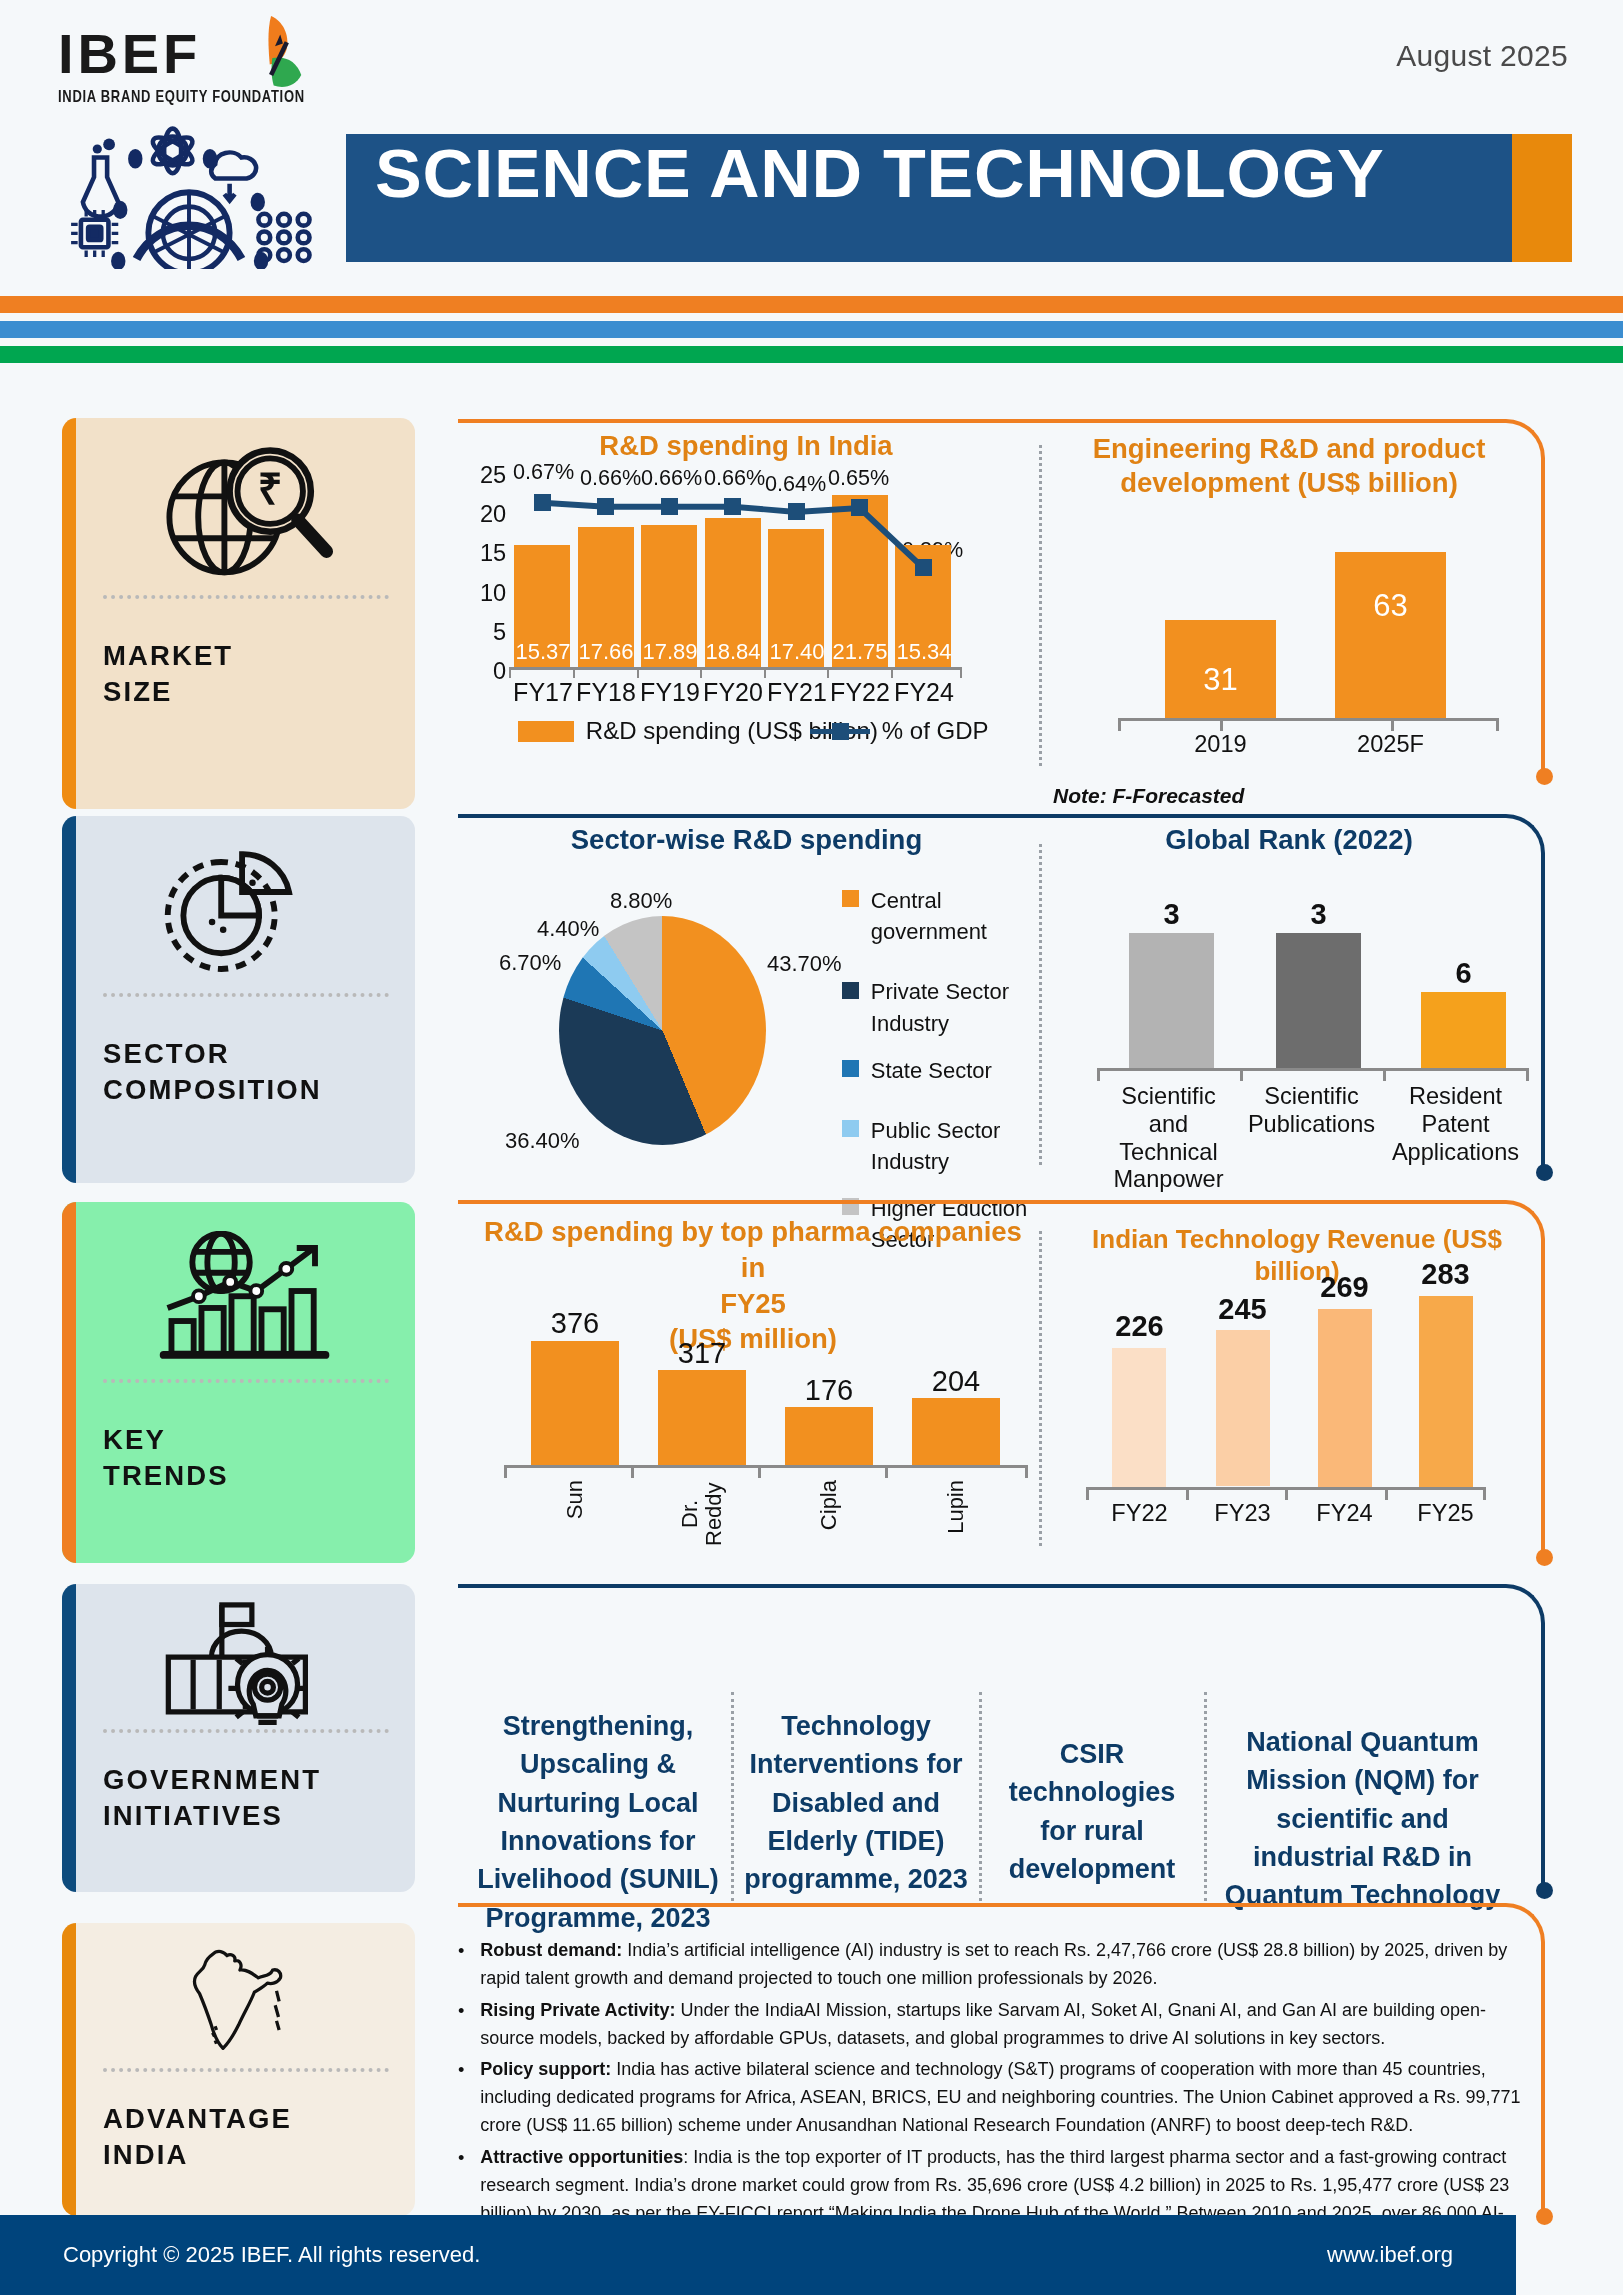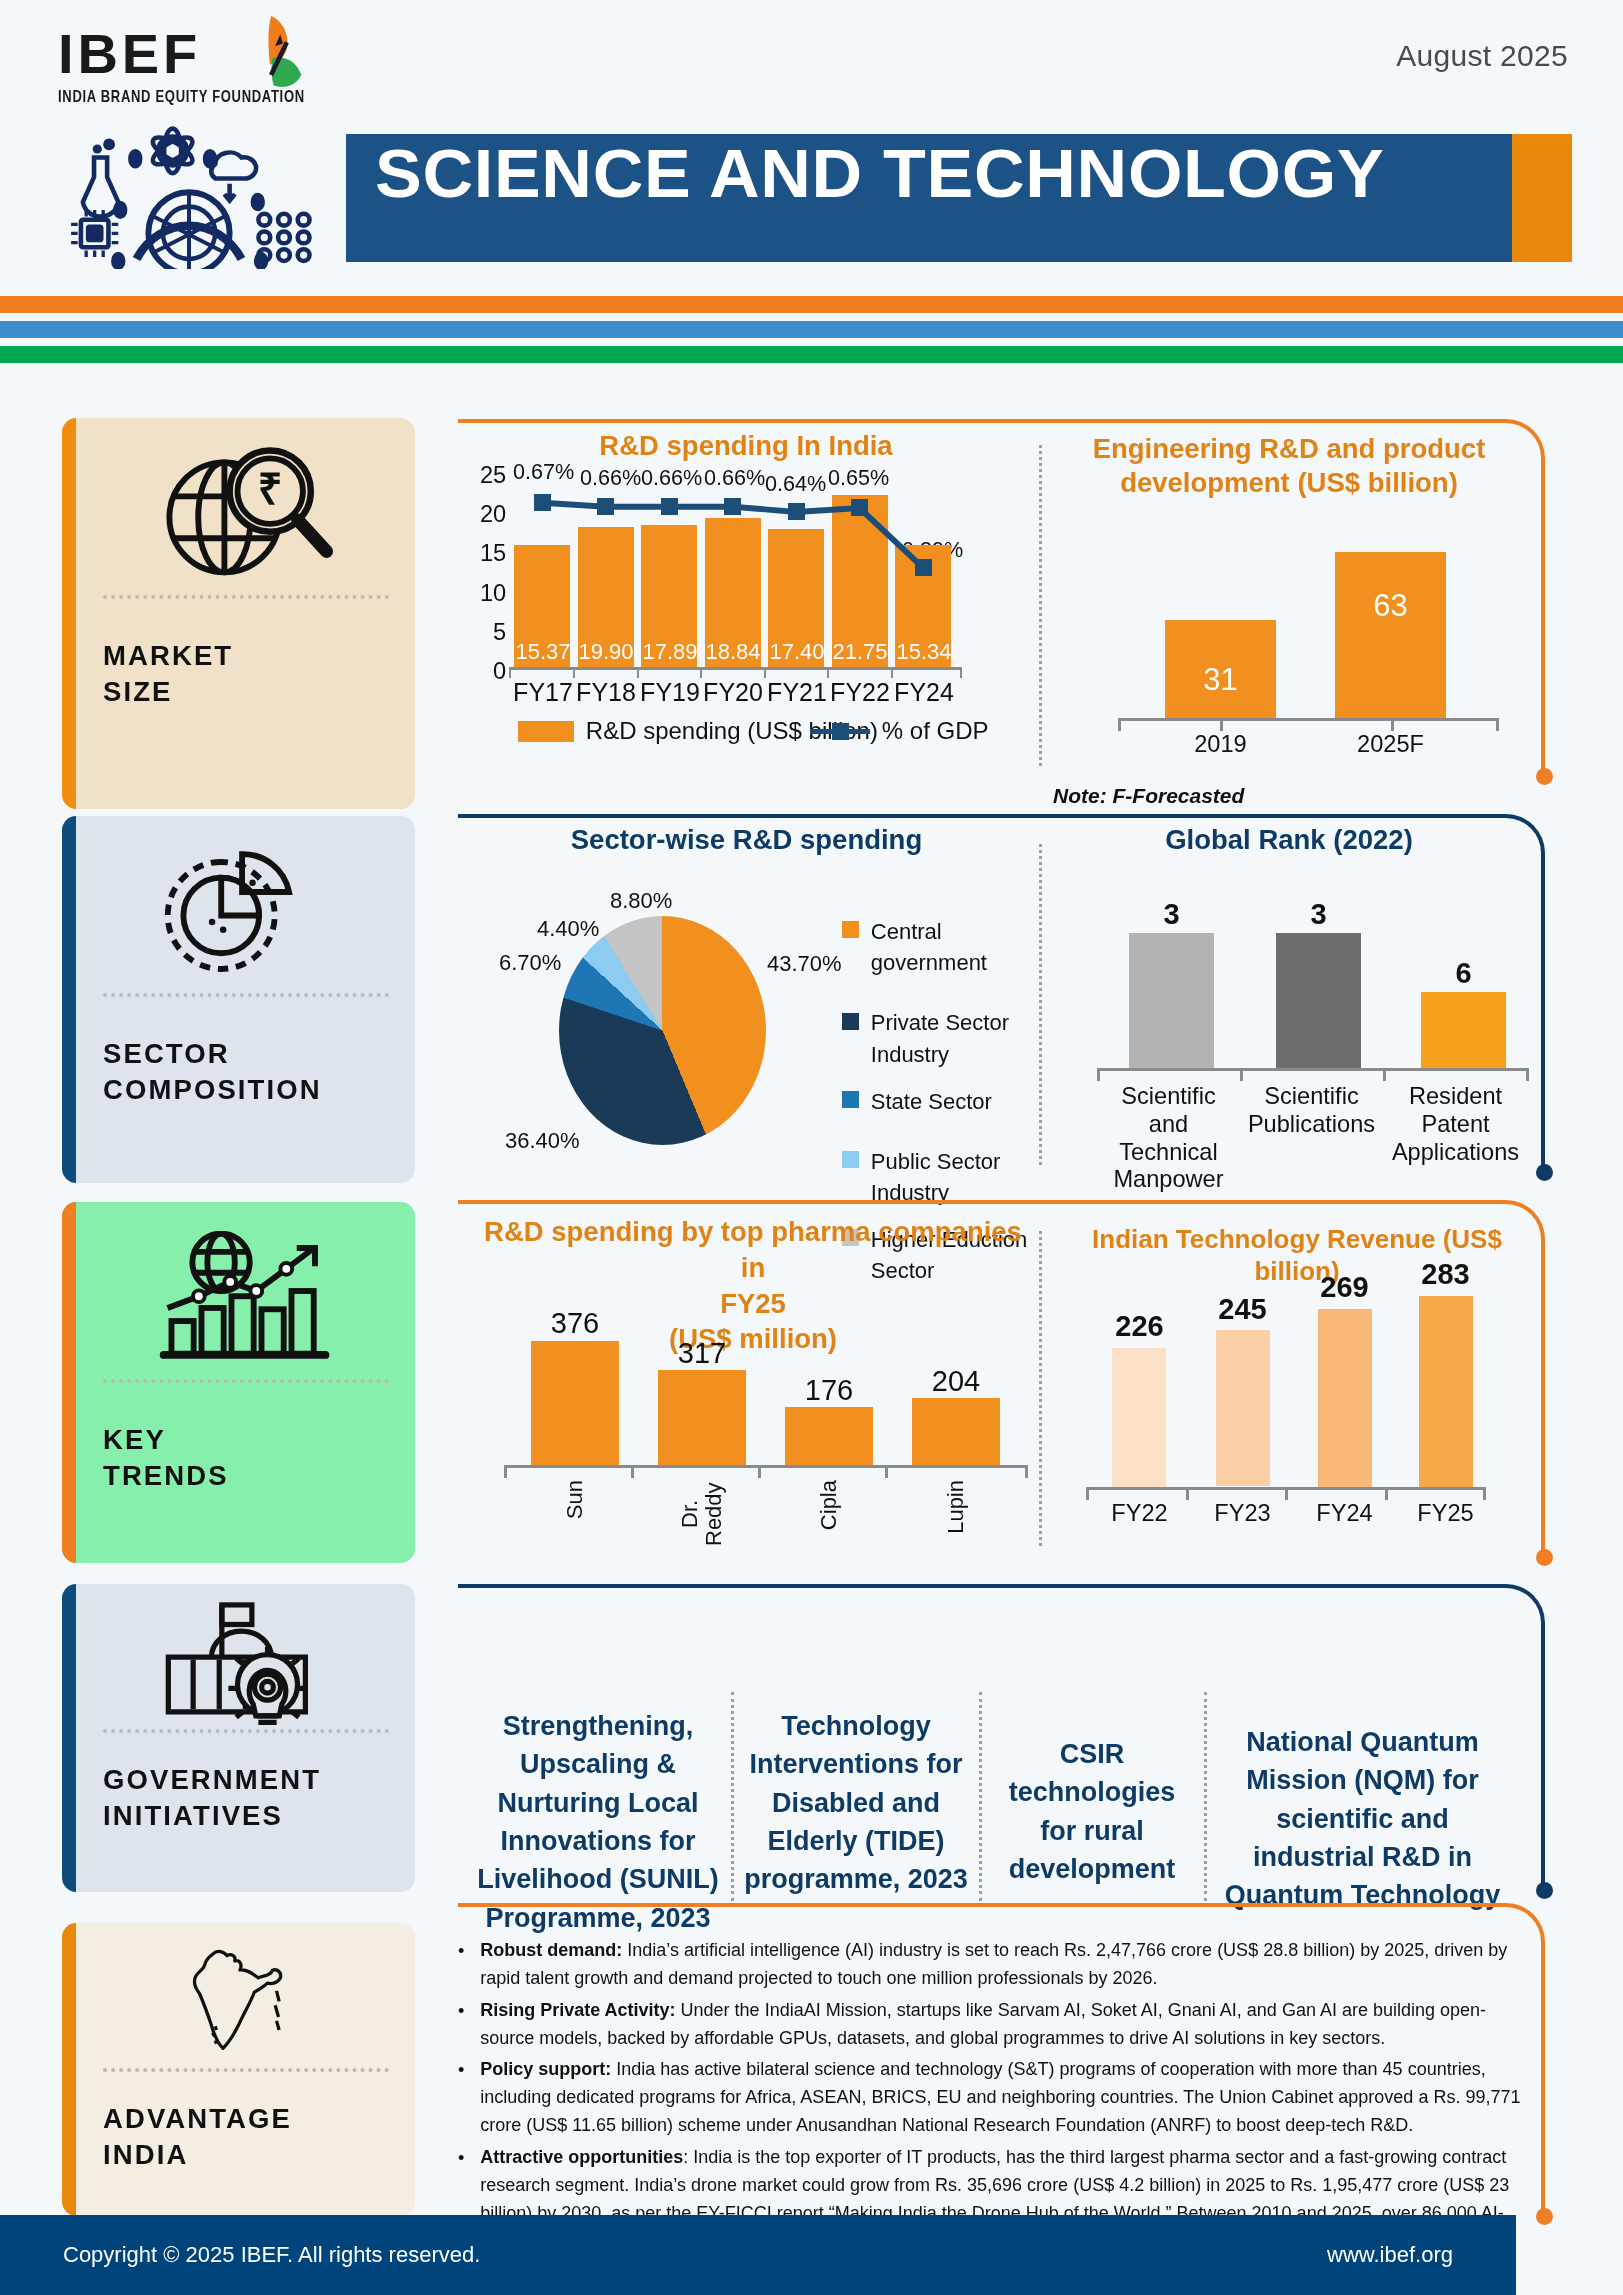--- a/index.html
+++ b/index.html
@@ -367,21 +367,21 @@
 
     <div class="c1-bar" style="left:56px;  top:87px; width:56px; height:122px;"></div>
     <div class="c1-bar" style="left:120px; top:69px; width:56px; height:141px;"></div>
     <div class="c1-bar" style="left:183px; top:67px; width:56px; height:143px;"></div>
     <div class="c1-bar" style="left:247px; top:60px;  width:56px; height:150px;"></div>
     <div class="c1-bar" style="left:310px; top:71px; width:56px; height:139px;"></div>
     <div class="c1-bar" style="left:374px; top:37px;  width:56px; height:173px;"></div>
     <div class="c1-bar" style="left:437px; top:87px; width:56px; height:122px;"></div>
 
     <div class="c1-barval" style="left:54px;  top:181px; width:62px;">15.37</div>
-    <div class="c1-barval" style="left:117px; top:181px; width:62px;">19.90</div>
+    <div class="c1-barval" style="left:117px; top:181px; width:62px;">17.66</div>
     <div class="c1-barval" style="left:181px; top:181px; width:62px;">17.89</div>
     <div class="c1-barval" style="left:244px; top:181px; width:62px;">18.84</div>
     <div class="c1-barval" style="left:308px; top:181px; width:62px;">17.40</div>
     <div class="c1-barval" style="left:371px; top:181px; width:62px;">21.75</div>
     <div class="c1-barval" style="left:435px; top:181px; width:62px;">15.34</div>
 
     <svg style="position:absolute;left:0;top:0;width:569px;height:308px;pointer-events:none;" viewBox="0 0 870 470" width="569" height="308">
       <polyline points="129,68 226,74 323,74 420,74 517,82 614,76 711,167" fill="none" stroke="#1d4e79" stroke-width="9"></polyline>
     </svg>
     <div class="c1-marker" style="left:76px; top:36px;"></div>
@@ -454,21 +454,21 @@
             #1b3a57 157.32deg 288.36deg,
             #1f76b4 288.36deg 312.48deg,
             #8ecbf0 312.48deg 328.32deg,
             #c4c4c4 328.32deg 360deg);"></div>
     <div class="pie-lab" style="left:152px;top:17px;">8.80%</div>
     <div class="pie-lab" style="left:79px;top:45px;">4.40%</div>
     <div class="pie-lab" style="left:41px;top:79px;">6.70%</div>
     <div class="pie-lab" style="left:47px;top:257px;">36.40%</div>
     <div class="pie-lab" style="left:309px;top:80px;">43.70%</div>
 
-    <div class="pie-legend" style="left:384px;top:45px;width:196px;">
+    <div class="pie-legend" style="left:384px;top:14px;width:196px;">
       <div class="pl-item">
         <div class="pl-sw" style="background:#f2901f;"></div>
         <div class="pl-tx">Central government</div>
       </div>
       <div class="pl-item" style="margin-top:29px;">
         <div class="pl-sw" style="background:#1b3a57;"></div>
         <div class="pl-tx" style="width:151px;">Private Sector Industry</div>
       </div>
       <div class="pl-item">
         <div class="pl-sw" style="background:#1f76b4;"></div>

